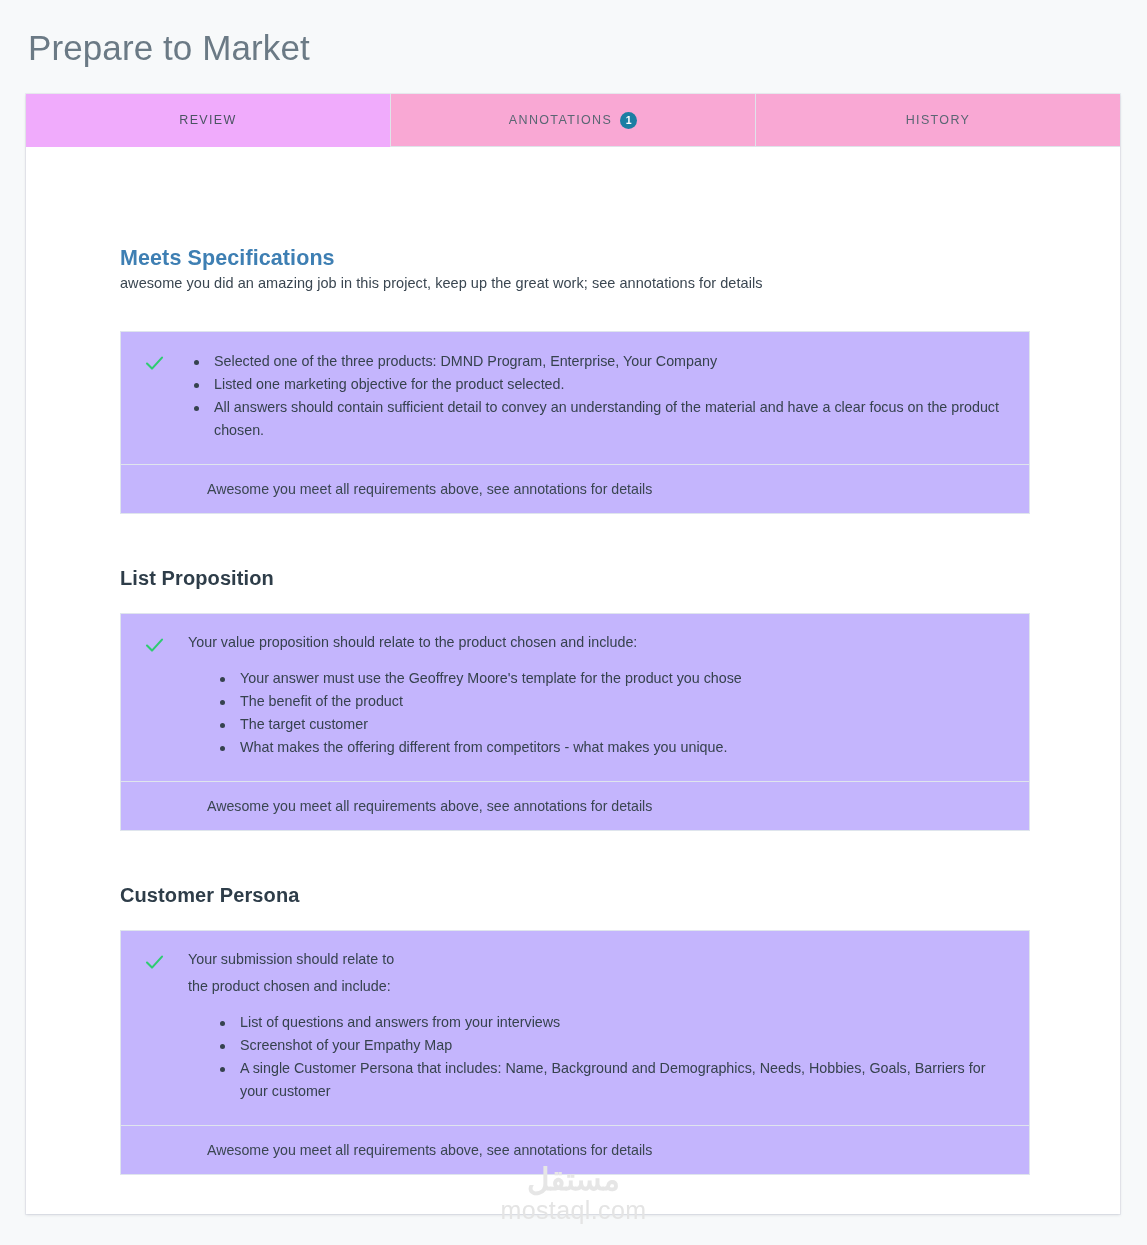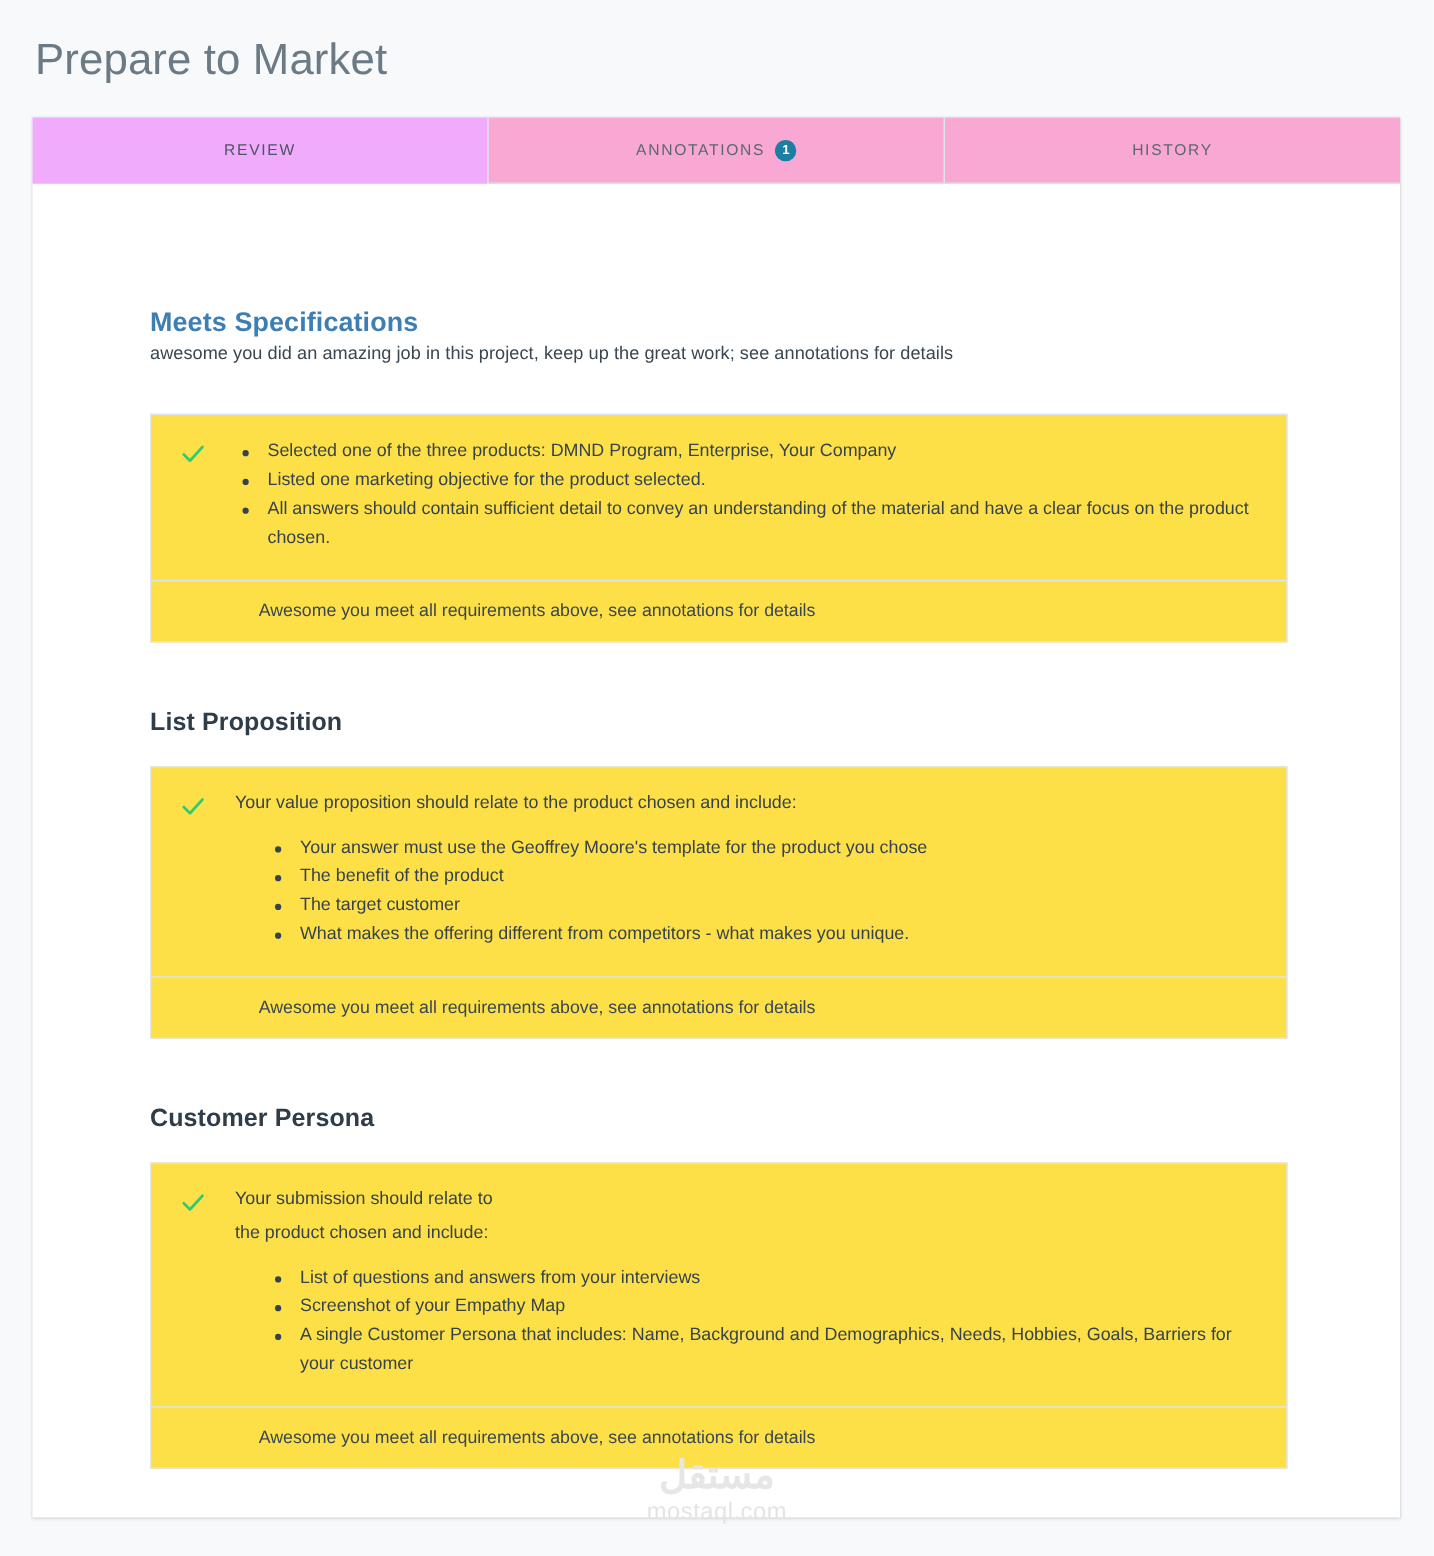--- a/index.html
+++ b/index.html
@@ -121,21 +121,21 @@
   .section-title {
     font-size: 20px;
     font-weight: bold;
     color: #2e3d49;
     margin: 0 0 23px 0;
     letter-spacing: 0.1px;
   }
 
   .rubric-box {
     border: 1px solid #dfe5ed;
-    background: #fde047;
+    background: #c4b5fd;
   }
 
   .rubric-body {
     display: flex;
     padding: 18px 0 22px 0;
     border-bottom: 1px solid #dfe5ed;
   }
   .check-cell {
     width: 67px;
     flex: 0 0 67px;
@@ -202,21 +202,21 @@
     pointer-events: none;
   }
   .watermark .wm-ar {
     font-size: 31px;
     color: #e6e6e6;
     font-weight: bold;
     line-height: 34px;
     letter-spacing: 1px;
   }
   .watermark .wm-en {
-    font-size: 19px;
+    font-size: 25px;
     color: #e4e4e4;
     line-height: 26px;
     letter-spacing: 0.4px;
   }
 </style>
 </head>
 <body>
 
 <h1 class="page-title">Prepare to Market</h1>
 

